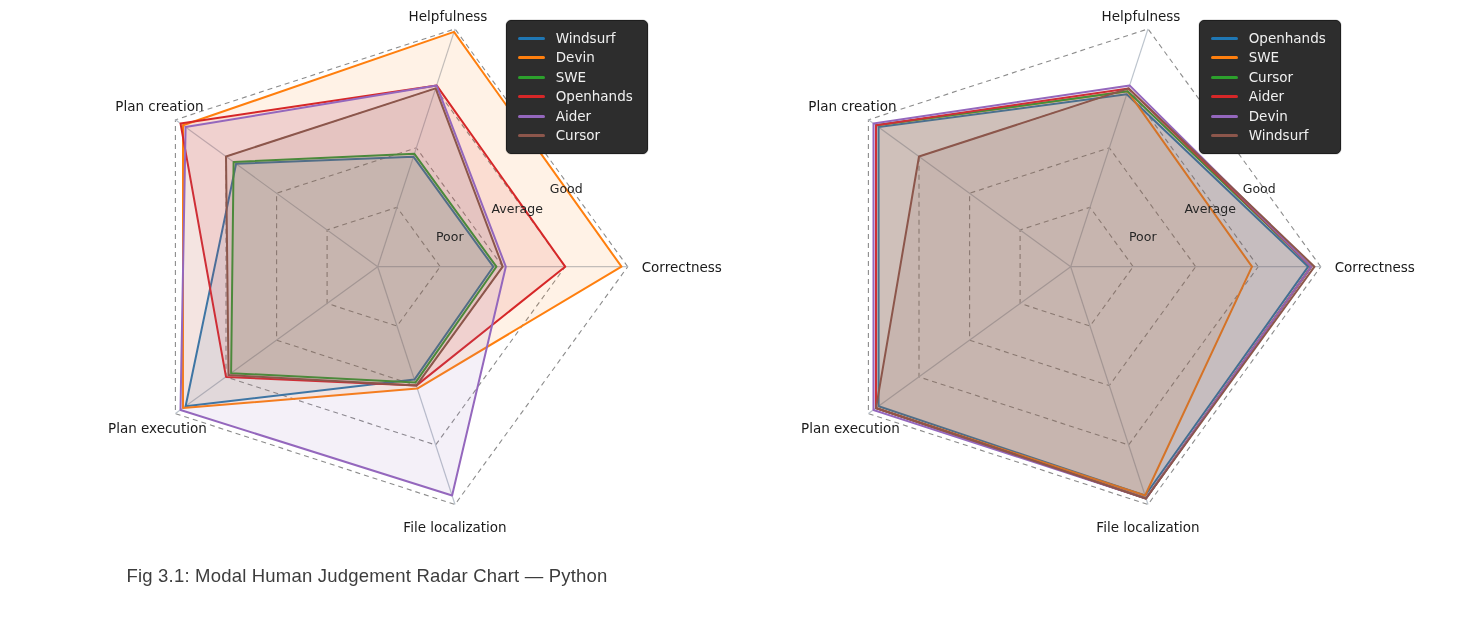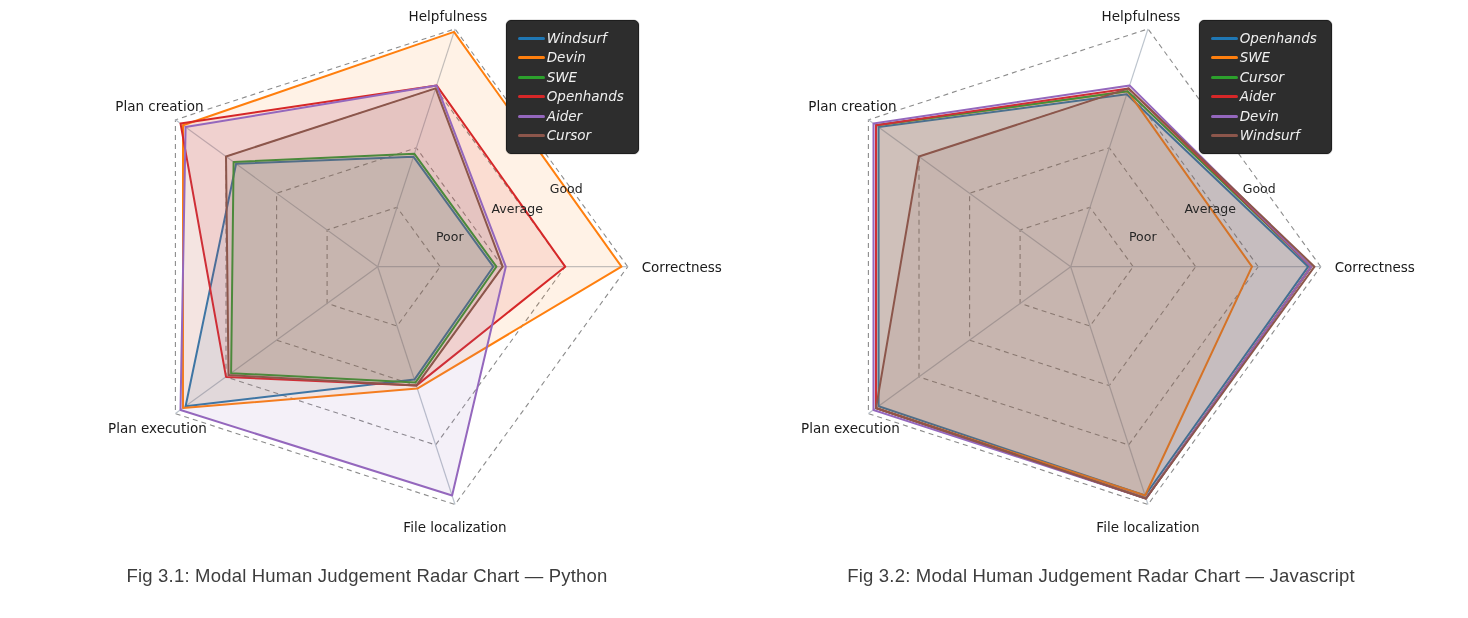--- a/index.html
+++ b/index.html
@@ -75,23 +75,22 @@
     border-radius: 5px;
     padding: 9px 14px 9px 11px;
     display: flex;
     flex-direction: column;
     gap: 3px;
     box-shadow: 0 0 0 0.5px rgba(0,0,0,0.2);
   }
   .legend-row {
     display: flex;
     align-items: center;
-    gap: 2px;
+    gap: 11px;
     height: 16.5px;
-    font-style: italic;
   }
   .legend-swatch {
     width: 27px;
     height: 3px;
     border-radius: 1.5px;
     flex: 0 0 auto;
   }
   .legend-label {
     font-family: "DejaVu Sans", sans-serif;
     font-size: 13.5px;
@@ -234,17 +233,16 @@
             <div class="legend-row">
               <span class="legend-swatch" style="background: rgb(148, 103, 189);"></span>
               <span class="legend-label">Devin</span>
             </div>
             <div class="legend-row">
               <span class="legend-swatch" style="background: rgb(140, 86, 75);"></span>
               <span class="legend-label">Windsurf</span>
             </div>
           </div>
       </div>
-      <figcaption class="caption">Fig 3.2: Modal Human Judgement Radar Chart — Javascript</figcaption>
     </figure>
 
   </div>
 </div>
 
 </body></html>

